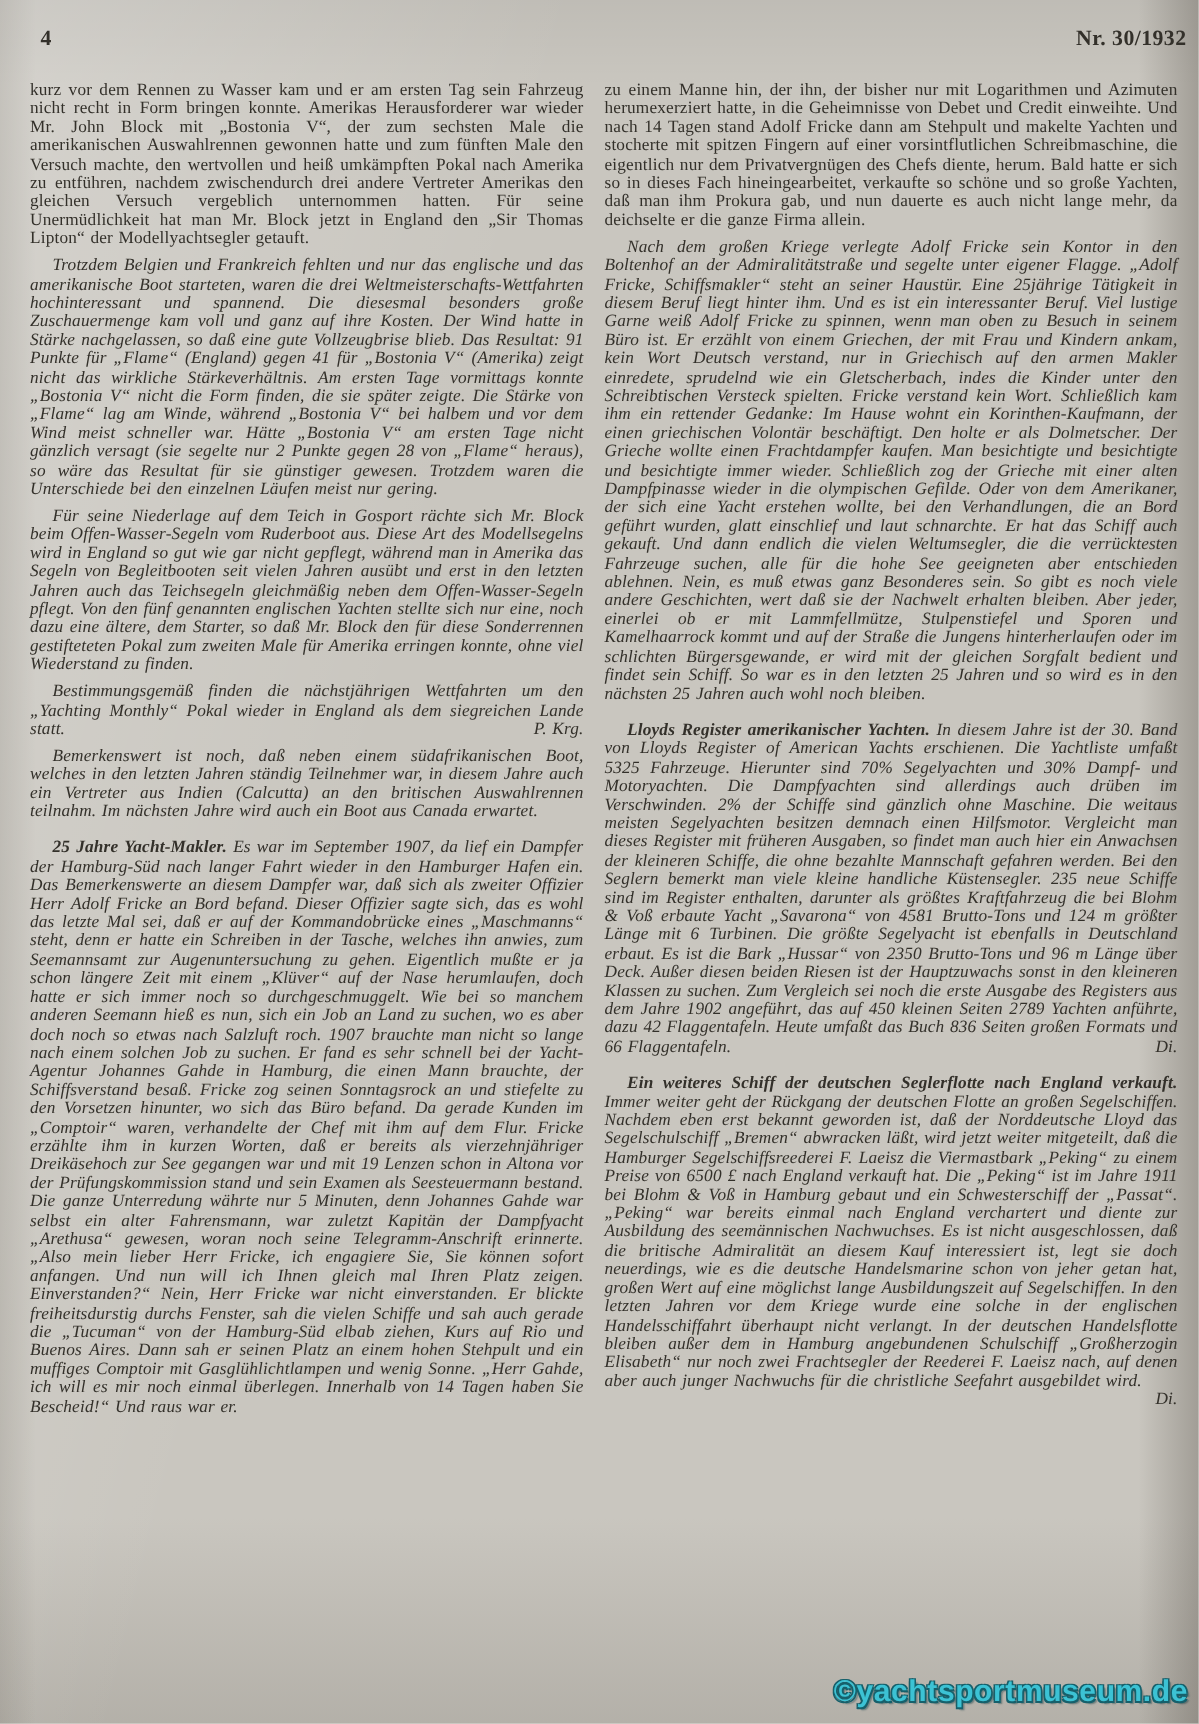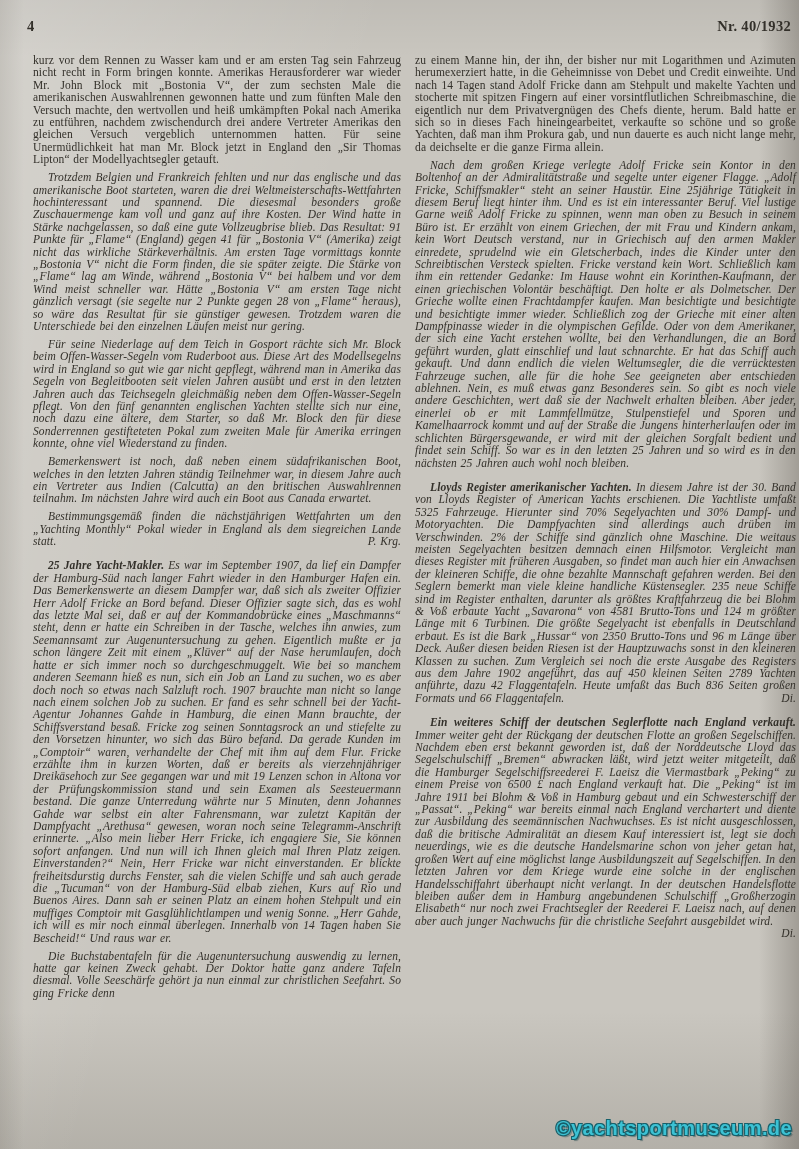--- a/index.html
+++ b/index.html
@@ -15,21 +15,21 @@
     font-family:"Liberation Serif", serif;
     color:#33302a;
   }
   .header{
     position:absolute;top:18px;left:27px;right:8px;
     display:flex;justify-content:space-between;align-items:baseline;
   }
   .pageno{font-size:14.5px;font-weight:bold;}
   .issue{font-size:14.5px;font-weight:bold;letter-spacing:0.3px;}
   .cols{
-    position:absolute;top:54px;left:33px;right:3px;
+    position:absolute;top:54px;left:20px;right:3px;
     display:flex;gap:14px;
   }
   .col{width:369px;}
   .col.right{width:382px;}
   p.para{
     margin:0 0 5.5px 0;
     font-size:11.5px;line-height:12.4px;
     text-align:justify;
     letter-spacing:0.12px;
     word-spacing:0.06em;
@@ -48,31 +48,30 @@
       -1px 1px 0 #16606b, 1px 1px 0 #16606b,
       2px 2px 1px rgba(20,60,66,0.45);
   }
 </style>
 </head>
 <body>
 
 <div class="page">
   <div class="header">
     <span class="pageno">4</span>
-    <span class="issue">Nr. 40/1932</span>
+    <span class="issue">Nr. 30/1932</span>
   </div>
   <div class="cols">
     <div class="col left" id="col-left">
         <p class="para">kurz vor dem Rennen zu Wasser kam und er am ersten Tag sein Fahrzeug nicht recht in Form bringen konnte. Amerikas Herausforderer war wieder Mr. John Block mit „Bostonia V“, der zum sechsten Male die amerikanischen Auswahlrennen gewonnen hatte und zum fünften Male den Versuch machte, den wertvollen und heiß umkämpften Pokal nach Amerika zu entführen, nachdem zwischendurch drei andere Vertreter Amerikas den gleichen Versuch vergeblich unternommen hatten. Für seine Unermüdlichkeit hat man Mr. Block jetzt in England den „Sir Thomas Lipton“ der Modellyachtsegler getauft.</p>
         <p class="para ind">Trotzdem Belgien und Frankreich fehlten und nur das englische und das amerikanische Boot starteten, waren die drei Weltmeisterschafts-Wettfahrten hochinteressant und spannend. Die diesesmal besonders große Zuschauermenge kam voll und ganz auf ihre Kosten. Der Wind hatte in Stärke nachgelassen, so daß eine gute Vollzeugbrise blieb. Das Resultat: 91 Punkte für „Flame“ (England) gegen 41 für „Bostonia V“ (Amerika) zeigt nicht das wirkliche Stärkeverhältnis. Am ersten Tage vormittags konnte „Bostonia V“ nicht die Form finden, die sie später zeigte. Die Stärke von „Flame“ lag am Winde, während „Bostonia V“ bei halbem und vor dem Wind meist schneller war. Hätte „Bostonia V“ am ersten Tage nicht gänzlich versagt (sie segelte nur 2 Punkte gegen 28 von „Flame“ heraus), so wäre das Resultat für sie günstiger gewesen. Trotzdem waren die Unterschiede bei den einzelnen Läufen meist nur gering.</p>
         <p class="para ind">Für seine Niederlage auf dem Teich in Gosport rächte sich Mr. Block beim Offen-Wasser-Segeln vom Ruderboot aus. Diese Art des Modellsegelns wird in England so gut wie gar nicht gepflegt, während man in Amerika das Segeln von Begleitbooten seit vielen Jahren ausübt und erst in den letzten Jahren auch das Teichsegeln gleichmäßig neben dem Offen-Wasser-Segeln pflegt. Von den fünf genannten englischen Yachten stellte sich nur eine, noch dazu eine ältere, dem Starter, so daß Mr. Block den für diese Sonderrennen gestifteteten Pokal zum zweiten Male für Amerika erringen konnte, ohne viel Wiederstand zu finden.</p>
+        <p class="para ind">Bestimmungsgemäß finden die nächstjährigen Wettfahrten um den „Yachting Monthly“ Pokal wieder in England als dem siegreichen Lande statt.<span class="sig">P. Krg.</span></p>
         <p class="para ind">Bemerkenswert ist noch, daß neben einem südafrikanischen Boot, welches in den letzten Jahren ständig Teilnehmer war, in diesem Jahre auch ein Vertreter aus Indien (Calcutta) an den britischen Auswahlrennen teilnahm. Im nächsten Jahre wird auch ein Boot aus Canada erwartet.</p>
-        <p class="para ind">Bestimmungsgemäß finden die nächstjährigen Wettfahrten um den „Yachting Monthly“ Pokal wieder in England als dem siegreichen Lande statt.<span class="sig">P. Krg.</span></p>
         <p class="para ind art"><b class="lead">25 Jahre Yacht-Makler. </b>Es war im September 1907, da lief ein Dampfer der Hamburg-Süd nach langer Fahrt wieder in den Hamburger Hafen ein. Das Bemerkenswerte an diesem Dampfer war, daß sich als zweiter Offizier Herr Adolf Fricke an Bord befand. Dieser Offizier sagte sich, das es wohl das letzte Mal sei, daß er auf der Kommandobrücke eines „Maschmanns“ steht, denn er hatte ein Schreiben in der Tasche, welches ihn anwies, zum Seemannsamt zur Augenuntersuchung zu gehen. Eigentlich mußte er ja schon längere Zeit mit einem „Klüver“ auf der Nase herumlaufen, doch hatte er sich immer noch so durchgeschmuggelt. Wie bei so manchem anderen Seemann hieß es nun, sich ein Job an Land zu suchen, wo es aber doch noch so etwas nach Salzluft roch. 1907 brauchte man nicht so lange nach einem solchen Job zu suchen. Er fand es sehr schnell bei der Yacht-Agentur Johannes Gahde in Hamburg, die einen Mann brauchte, der Schiffsverstand besaß. Fricke zog seinen Sonntagsrock an und stiefelte zu den Vorsetzen hinunter, wo sich das Büro befand. Da gerade Kunden im „Comptoir“ waren, verhandelte der Chef mit ihm auf dem Flur. Fricke erzählte ihm in kurzen Worten, daß er bereits als vierzehnjähriger Dreikäsehoch zur See gegangen war und mit 19 Lenzen schon in Altona vor der Prüfungskommission stand und sein Examen als Seesteuermann bestand. Die ganze Unterredung währte nur 5 Minuten, denn Johannes Gahde war selbst ein alter Fahrensmann, war zuletzt Kapitän der Dampfyacht „Arethusa“ gewesen, woran noch seine Telegramm-Anschrift erinnerte. „Also mein lieber Herr Fricke, ich engagiere Sie, Sie können sofort anfangen. Und nun will ich Ihnen gleich mal Ihren Platz zeigen. Einverstanden?“ Nein, Herr Fricke war nicht einverstanden. Er blickte freiheitsdurstig durchs Fenster, sah die vielen Schiffe und sah auch gerade die „Tucuman“ von der Hamburg-Süd elbab ziehen, Kurs auf Rio und Buenos Aires. Dann sah er seinen Platz an einem hohen Stehpult und ein muffiges Comptoir mit Gasglühlichtlampen und wenig Sonne. „Herr Gahde, ich will es mir noch einmal überlegen. Innerhalb von 14 Tagen haben Sie Bescheid!“ Und raus war er.</p>
-        <p class="para ind">Die Buchstabentafeln für die Augenuntersuchung auswendig zu lernen, hatte gar keinen Zweck gehabt. Der Doktor hatte ganz andere Tafeln diesmal. Volle Seeschärfe gehört ja nun einmal zur christlichen Seefahrt. So ging Fricke denn</p>
       </div>
     <div class="col right" id="col-right">
         <p class="para">zu einem Manne hin, der ihn, der bisher nur mit Logarithmen und Azimuten herumexerziert hatte, in die Geheimnisse von Debet und Credit einweihte. Und nach 14 Tagen stand Adolf Fricke dann am Stehpult und makelte Yachten und stocherte mit spitzen Fingern auf einer vorsintflutlichen Schreibmaschine, die eigentlich nur dem Privatvergnügen des Chefs diente, herum. Bald hatte er sich so in dieses Fach hineingearbeitet, verkaufte so schöne und so große Yachten, daß man ihm Prokura gab, und nun dauerte es auch nicht lange mehr, da deichselte er die ganze Firma allein.</p>
         <p class="para ind">Nach dem großen Kriege verlegte Adolf Fricke sein Kontor in den Boltenhof an der Admiralitätstraße und segelte unter eigener Flagge. „Adolf Fricke, Schiffsmakler“ steht an seiner Haustür. Eine 25jährige Tätigkeit in diesem Beruf liegt hinter ihm. Und es ist ein interessanter Beruf. Viel lustige Garne weiß Adolf Fricke zu spinnen, wenn man oben zu Besuch in seinem Büro ist. Er erzählt von einem Griechen, der mit Frau und Kindern ankam, kein Wort Deutsch verstand, nur in Griechisch auf den armen Makler einredete, sprudelnd wie ein Gletscherbach, indes die Kinder unter den Schreibtischen Versteck spielten. Fricke verstand kein Wort. Schließlich kam ihm ein rettender Gedanke: Im Hause wohnt ein Korinthen-Kaufmann, der einen griechischen Volontär beschäftigt. Den holte er als Dolmetscher. Der Grieche wollte einen Frachtdampfer kaufen. Man besichtigte und besichtigte und besichtigte immer wieder. Schließlich zog der Grieche mit einer alten Dampfpinasse wieder in die olympischen Gefilde. Oder von dem Amerikaner, der sich eine Yacht erstehen wollte, bei den Verhandlungen, die an Bord geführt wurden, glatt einschlief und laut schnarchte. Er hat das Schiff auch gekauft. Und dann endlich die vielen Weltumsegler, die die verrücktesten Fahrzeuge suchen, alle für die hohe See geeigneten aber entschieden ablehnen. Nein, es muß etwas ganz Besonderes sein. So gibt es noch viele andere Geschichten, wert daß sie der Nachwelt erhalten bleiben. Aber jeder, einerlei ob er mit Lammfellmütze, Stulpenstiefel und Sporen und Kamelhaarrock kommt und auf der Straße die Jungens hinterherlaufen oder im schlichten Bürgersgewande, er wird mit der gleichen Sorgfalt bedient und findet sein Schiff. So war es in den letzten 25 Jahren und so wird es in den nächsten 25 Jahren auch wohl noch bleiben.</p>
         <p class="para ind art"><b class="lead">Lloyds Register amerikanischer Yachten. </b>In diesem Jahre ist der 30. Band von Lloyds Register of American Yachts erschienen. Die Yachtliste umfaßt 5325 Fahrzeuge. Hierunter sind 70% Segelyachten und 30% Dampf- und Motoryachten. Die Dampfyachten sind allerdings auch drüben im Verschwinden. 2% der Schiffe sind gänzlich ohne Maschine. Die weitaus meisten Segelyachten besitzen demnach einen Hilfsmotor. Vergleicht man dieses Register mit früheren Ausgaben, so findet man auch hier ein Anwachsen der kleineren Schiffe, die ohne bezahlte Mannschaft gefahren werden. Bei den Seglern bemerkt man viele kleine handliche Küstensegler. 235 neue Schiffe sind im Register enthalten, darunter als größtes Kraftfahrzeug die bei Blohm &amp; Voß erbaute Yacht „Savarona“ von 4581 Brutto-Tons und 124 m größter Länge mit 6 Turbinen. Die größte Segelyacht ist ebenfalls in Deutschland erbaut. Es ist die Bark „Hussar“ von 2350 Brutto-Tons und 96 m Länge über Deck. Außer diesen beiden Riesen ist der Hauptzuwachs sonst in den kleineren Klassen zu suchen. Zum Vergleich sei noch die erste Ausgabe des Registers aus dem Jahre 1902 angeführt, das auf 450 kleinen Seiten 2789 Yachten anführte, dazu 42 Flaggentafeln. Heute umfaßt das Buch 836 Seiten großen Formats und 66 Flaggentafeln.<span class="sig">Di.</span></p>
         <p class="para ind art"><b class="lead">Ein weiteres Schiff der deutschen Seglerflotte nach England verkauft. </b>Immer weiter geht der Rückgang der deutschen Flotte an großen Segelschiffen. Nachdem eben erst bekannt geworden ist, daß der Norddeutsche Lloyd das Segelschulschiff „Bremen“ abwracken läßt, wird jetzt weiter mitgeteilt, daß die Hamburger Segelschiffsreederei F. Laeisz die Viermastbark „Peking“ zu einem Preise von 6500 £ nach England verkauft hat. Die „Peking“ ist im Jahre 1911 bei Blohm &amp; Voß in Hamburg gebaut und ein Schwesterschiff der „Passat“. „Peking“ war bereits einmal nach England verchartert und diente zur Ausbildung des seemännischen Nachwuchses. Es ist nicht ausgeschlossen, daß die britische Admiralität an diesem Kauf interessiert ist, legt sie doch neuerdings, wie es die deutsche Handelsmarine schon von jeher getan hat, großen Wert auf eine möglichst lange Ausbildungszeit auf Segelschiffen. In den letzten Jahren vor dem Kriege wurde eine solche in der englischen Handelsschiffahrt überhaupt nicht verlangt. In der deutschen Handelsflotte bleiben außer dem in Hamburg angebundenen Schulschiff „Großherzogin Elisabeth“ nur noch zwei Frachtsegler der Reederei F. Laeisz nach, auf denen aber auch junger Nachwuchs für die christliche Seefahrt ausgebildet wird.<span class="sig">Di.</span></p>
       </div>
   </div>
   <div class="watermark">©yachtsportmuseum.de</div>
 </div>

